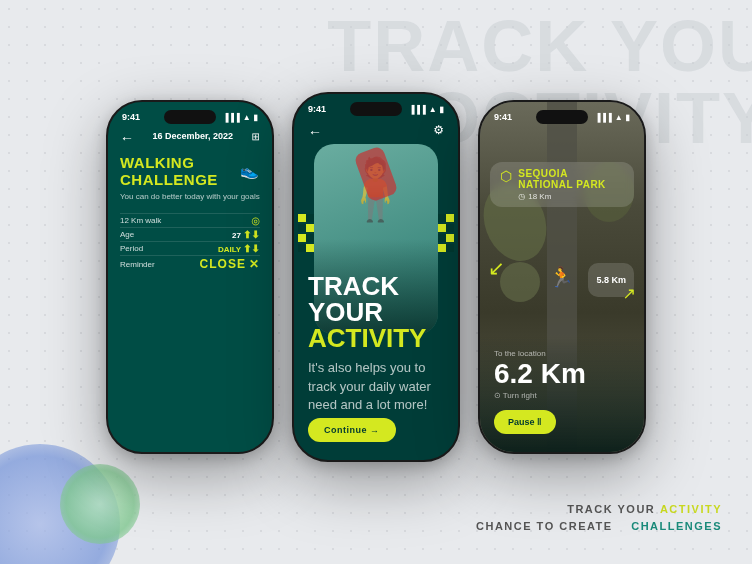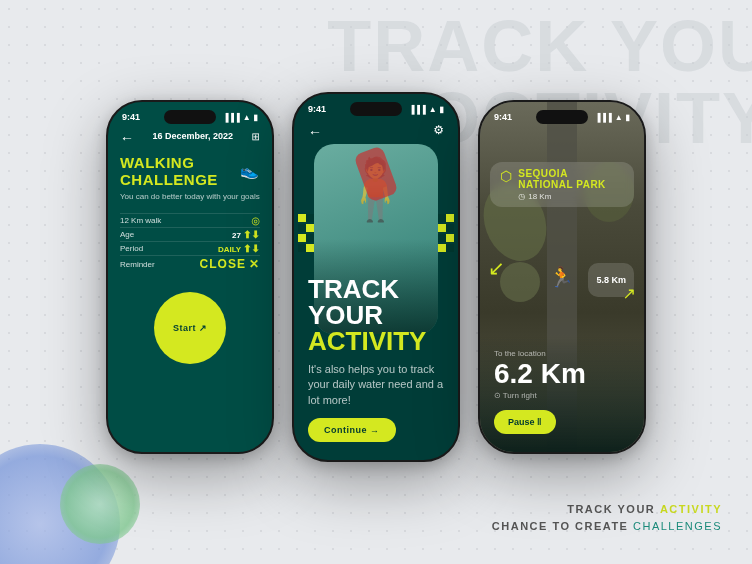--- a/index.html
+++ b/index.html
@@ -67,21 +67,21 @@
       bottom: 28px;
       right: 30px;
       text-align: right;
       font-size: 11px;
       letter-spacing: 1.5px;
       line-height: 1.6;
     }
     .bottom-tagline .line1 { color: #555; font-weight: 600; }
     .bottom-tagline .line2 { color: #555; font-weight: 600; }
     .bottom-tagline .accent { color: #c8d820; font-weight: 700; }
-    .bottom-tagline .accent2 { color: #1a8a7a; font-weight: 400; }
+    .bottom-tagline .accent2 { color: #1a8a7a; font-weight: 700; margin-left: 14px; }
 
     
     .phones-container {
       display: flex;
       align-items: center;
       gap: 18px;
       position: relative;
       z-index: 2;
       margin-top: -10px;
     }
@@ -261,23 +261,23 @@
       font-size: 26px;
       font-weight: 900;
       text-transform: uppercase;
       line-height: 1;
       margin-bottom: 8px;
     }
     .track-title .white { color: white; }
     .track-title .yellow { color: #d4e820; }
     .track-desc {
       color: rgba(255,255,255,0.7);
-      font-size: 11px;
+      font-size: 13px;
       line-height: 1.4;
-      margin-bottom: 10px;
+      margin-bottom: 4px;
     }
     .continue-btn {
       background: #d4e820;
       color: #003830;
       border: none;
       border-radius: 20px;
       padding: 7px 16px;
       font-size: 9px;
       font-weight: 900;
       cursor: pointer;
@@ -463,23 +463,20 @@
         <span class="form-value yellow">DAILY <span style="font-size:10px;">⬆⬇</span></span>
       </div>
       <div class="form-row">
         <span class="form-label">Reminder</span>
         <button class="close-btn">
           <span>CLOSE</span>
           <span>✕</span>
         </button>
       </div>
 
-      <button class="start-button">
-        <span>Start ↗</span>
-      </button>
     </div>
   </div>
 
   <div class="phone phone-2" style="position:relative;">
     <div class="notch"></div>
     <div class="phone2-bg"></div>
 
     <div style="position:absolute; top:50px; left:20px; right:20px; height:190px; background: linear-gradient(160deg, #6aada0, #2a7a70); border-radius:20px; overflow:hidden; z-index:2;">
       <div style="position:absolute; bottom:0; left:0; right:0; height:50%; background: linear-gradient(180deg, transparent, rgba(0,30,25,0.7));"></div>
 

